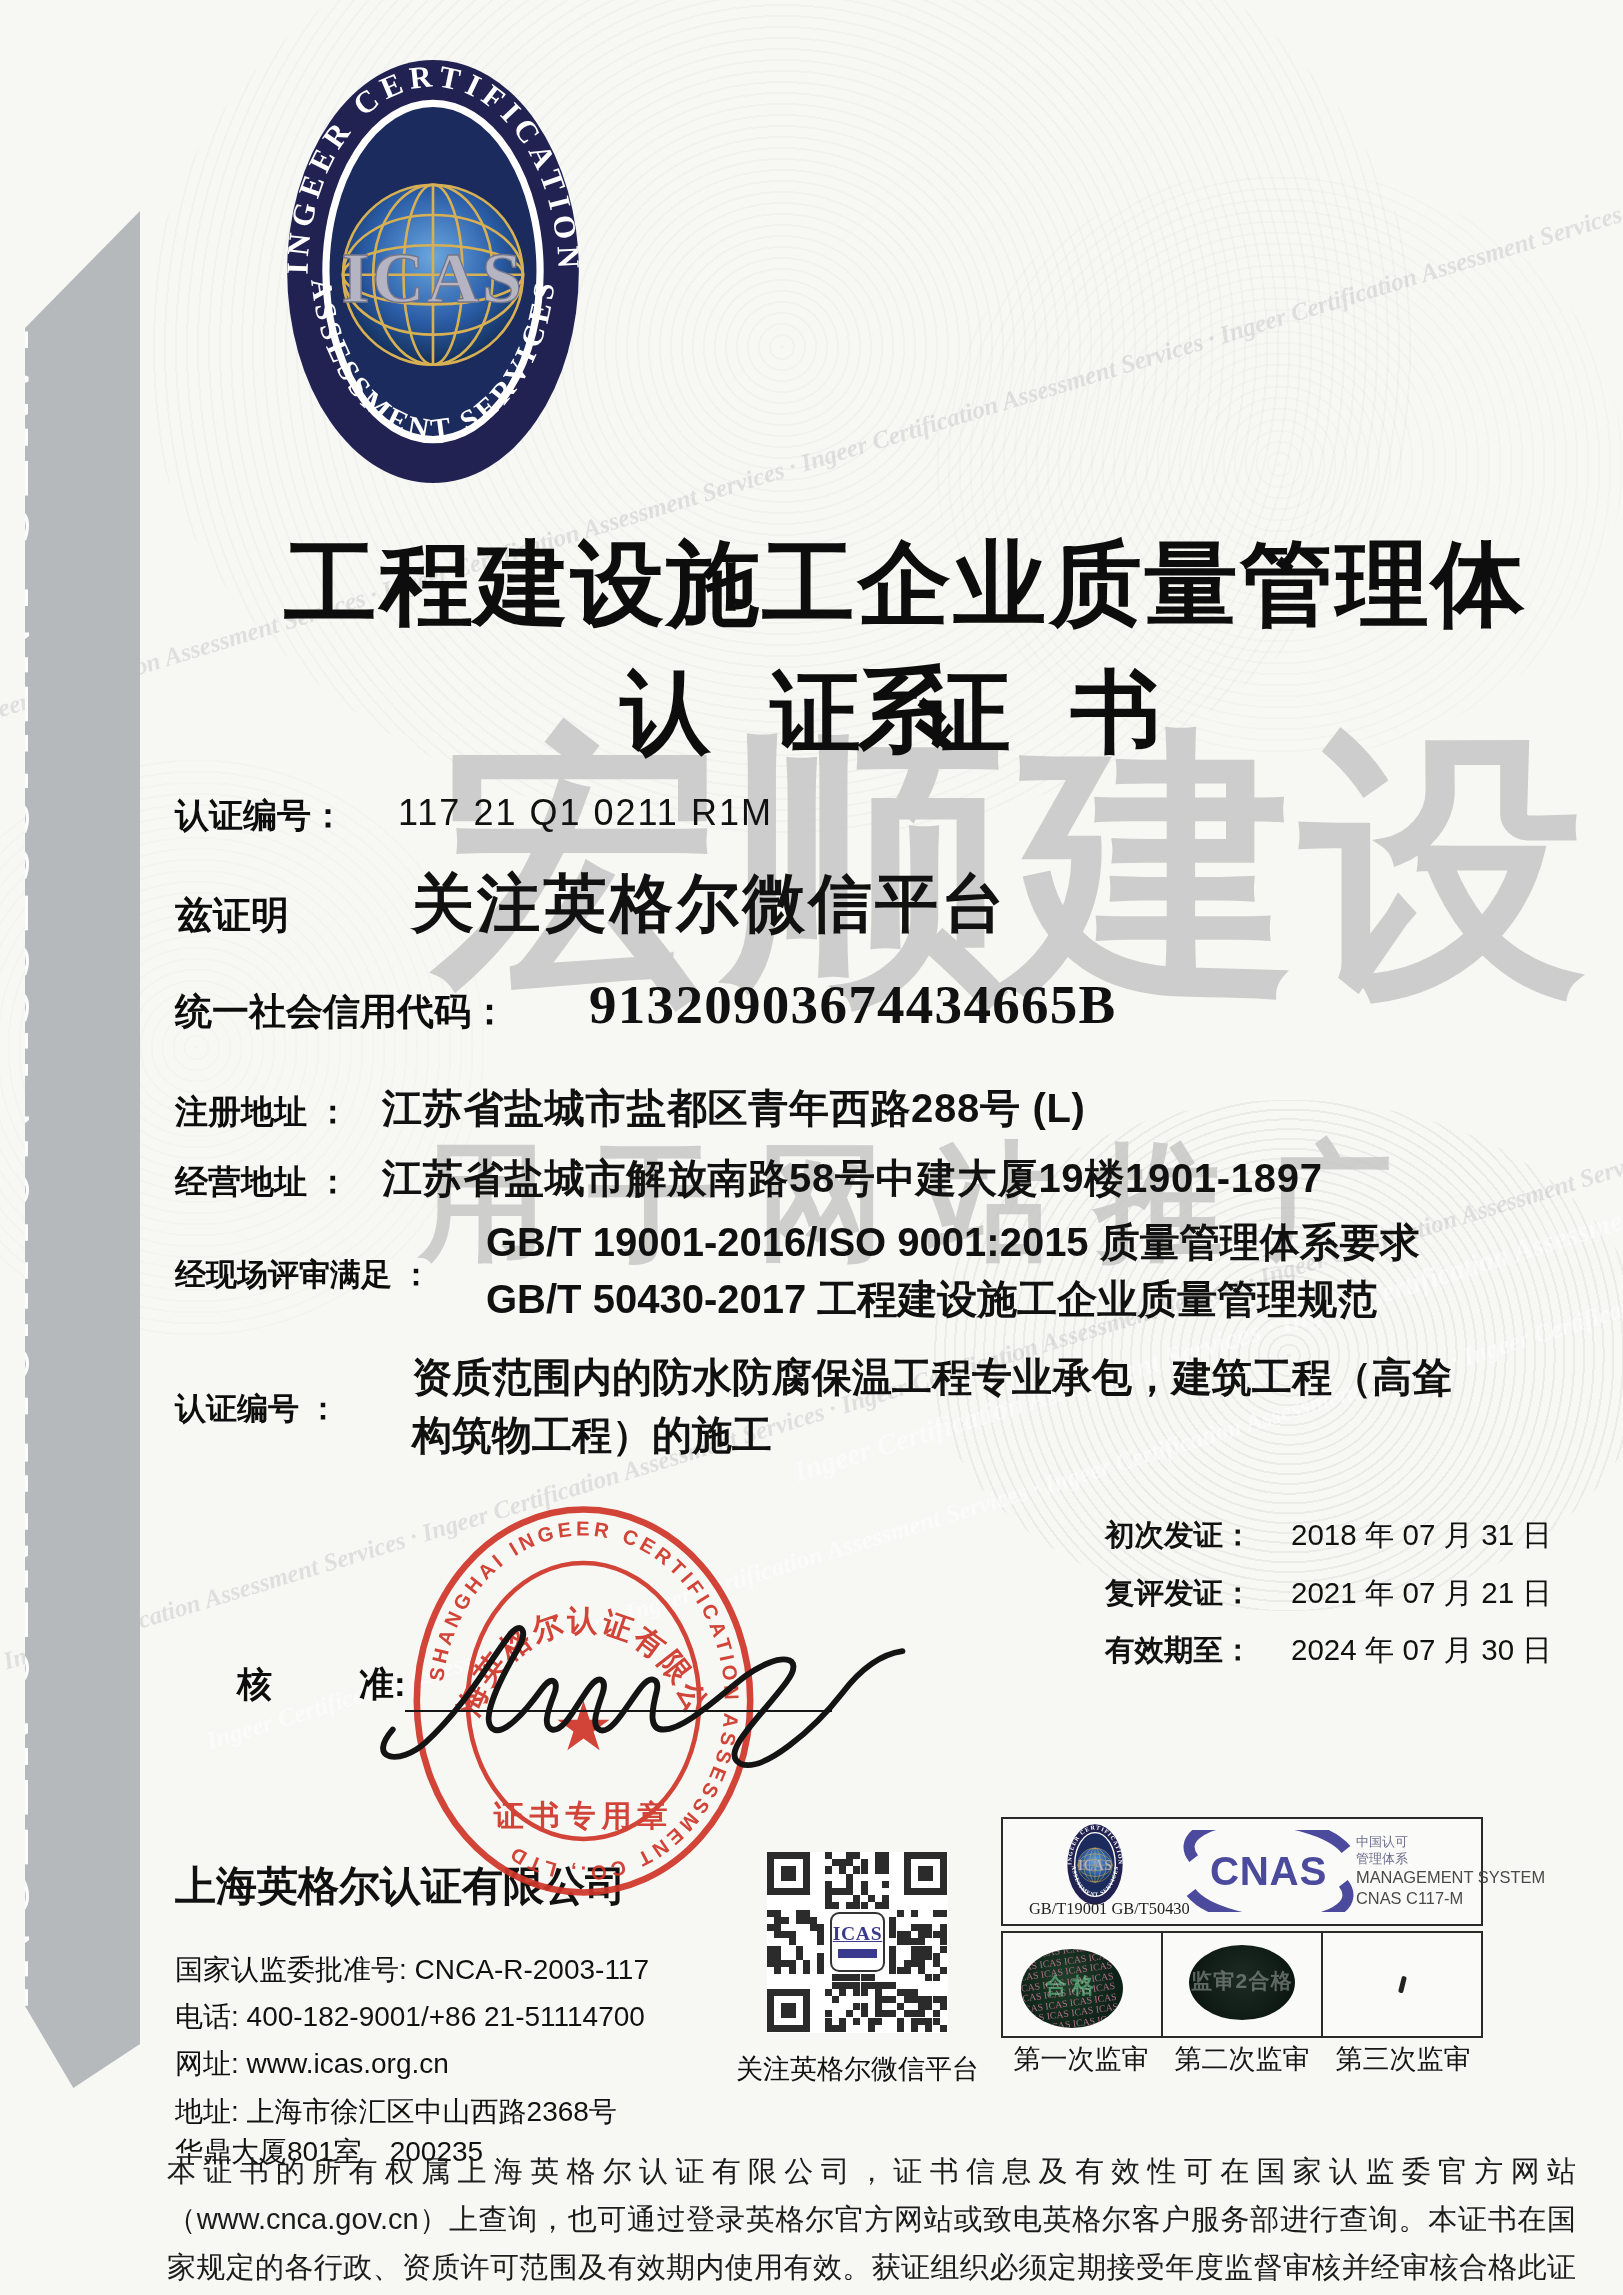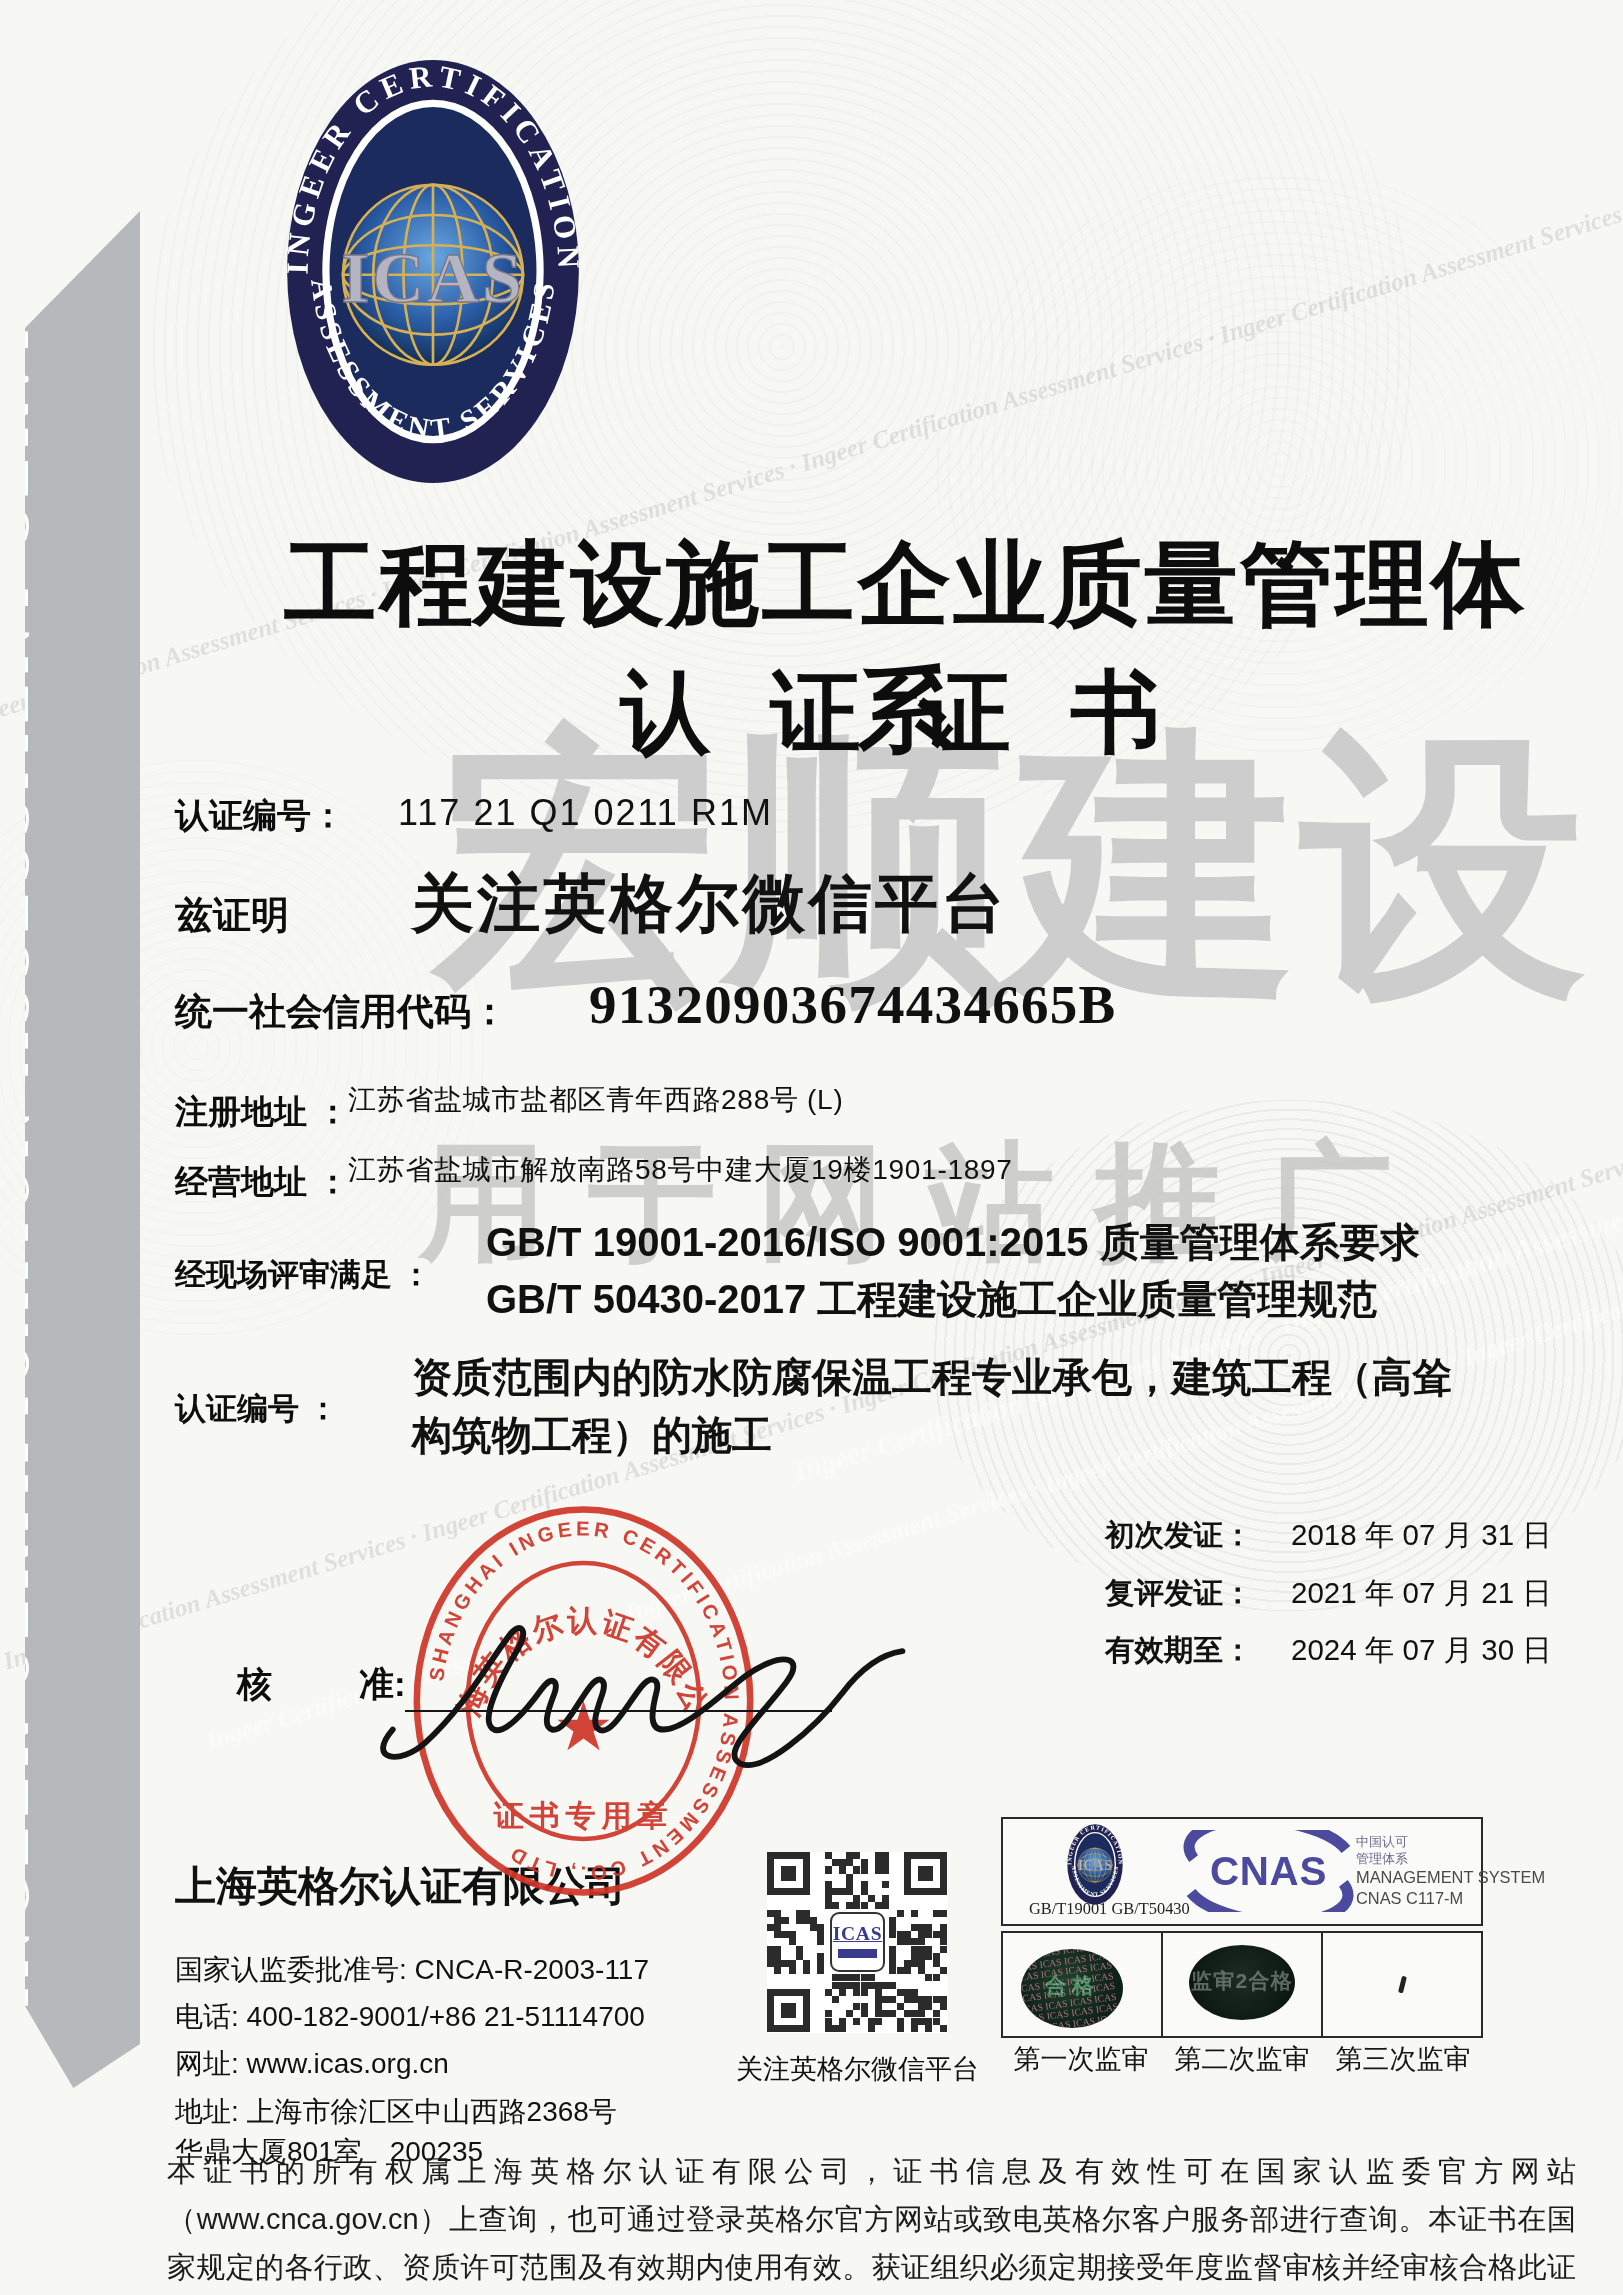--- a/index.html
+++ b/index.html
@@ -64,21 +64,21 @@
   
   .lbl{color:#0d0d0d;}
   .certno-lbl{left:175px;top:793px;font-size:34px;font-weight:bold;}
   .certno-val{left:398px;top:792px;font-size:36px;letter-spacing:2px;font-family:"Liberation Sans",sans-serif;}
   .certify-lbl{left:175px;top:890px;font-size:38px;font-weight:bold;}
   .company{left:411px;top:861px;font-size:63px;font-weight:900;letter-spacing:3.3px;}
   .credit-lbl{left:175px;top:987px;font-size:37px;font-weight:bold;font-family:Liberation Mono, monospace;}
   .credit-val{left:589px;top:973px;font-size:55px;font-weight:bold;letter-spacing:1.3px;
     font-family:"Liberation Serif",serif;}
   .addr-lbl{font-size:33px;font-weight:bold;}
-  .addr-val{font-size:28px;font-weight:400;letter-spacing:0.7px;}
+  .addr-val{font-size:40px;font-weight:700;letter-spacing:0.7px;margin-left:34px;}
   .reg-lbl{left:175px;top:1090px;}
   .reg-val{left:348px;top:1081px;}
   .biz-lbl{left:175px;top:1160px;}
   .biz-val{left:348px;top:1151px;}
   .assess-lbl{left:175px;top:1254px;font-size:31px;font-weight:bold;}
   .std1{left:486px;top:1215px;font-size:40px;font-weight:900;}
   .std2{left:486px;top:1272px;font-size:40px;font-weight:900;}
   .scope-lbl{left:175px;top:1388px;font-size:31px;font-weight:bold;}
   .scope-val{left:412px;top:1348px;width:1041px;font-size:40px;font-weight:900;line-height:58px;}
   

